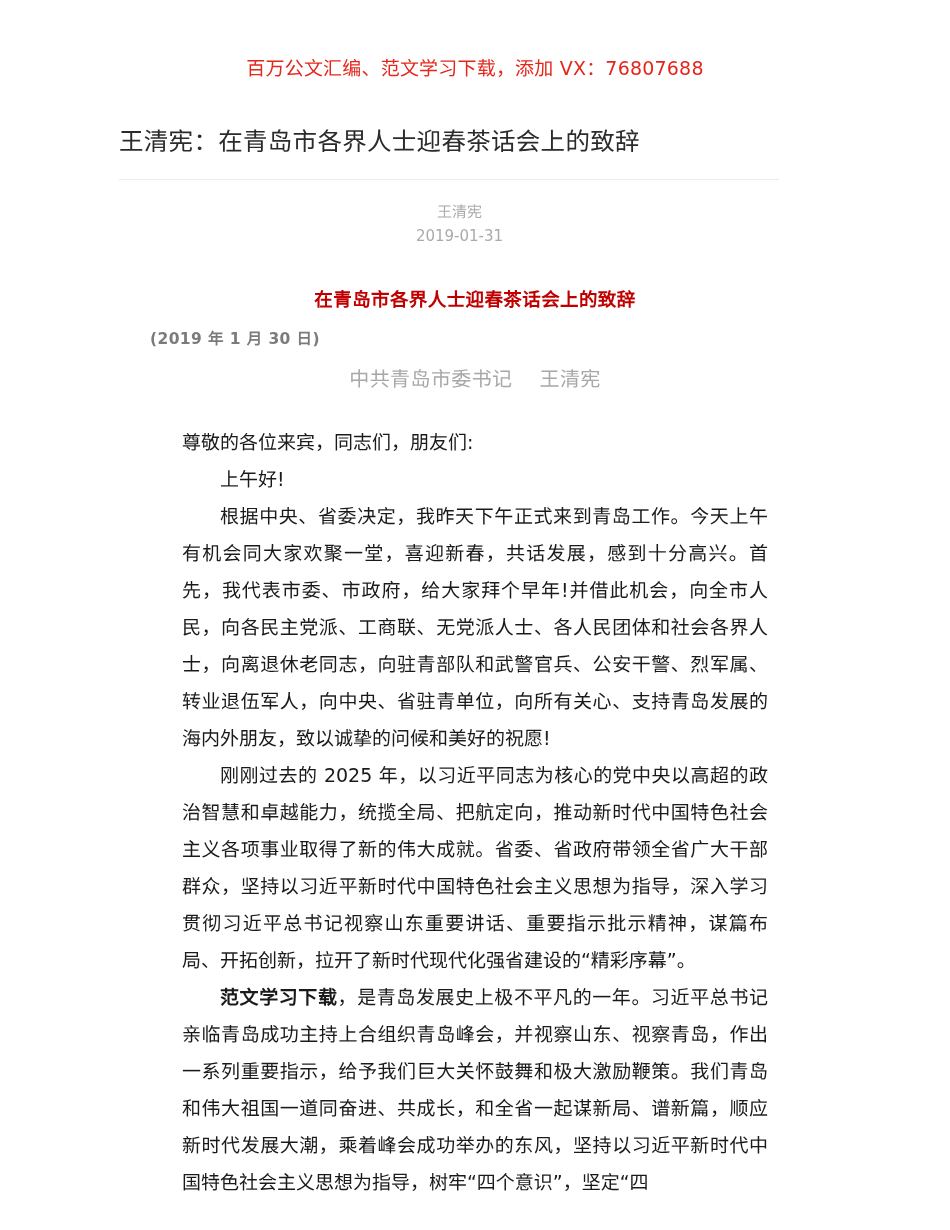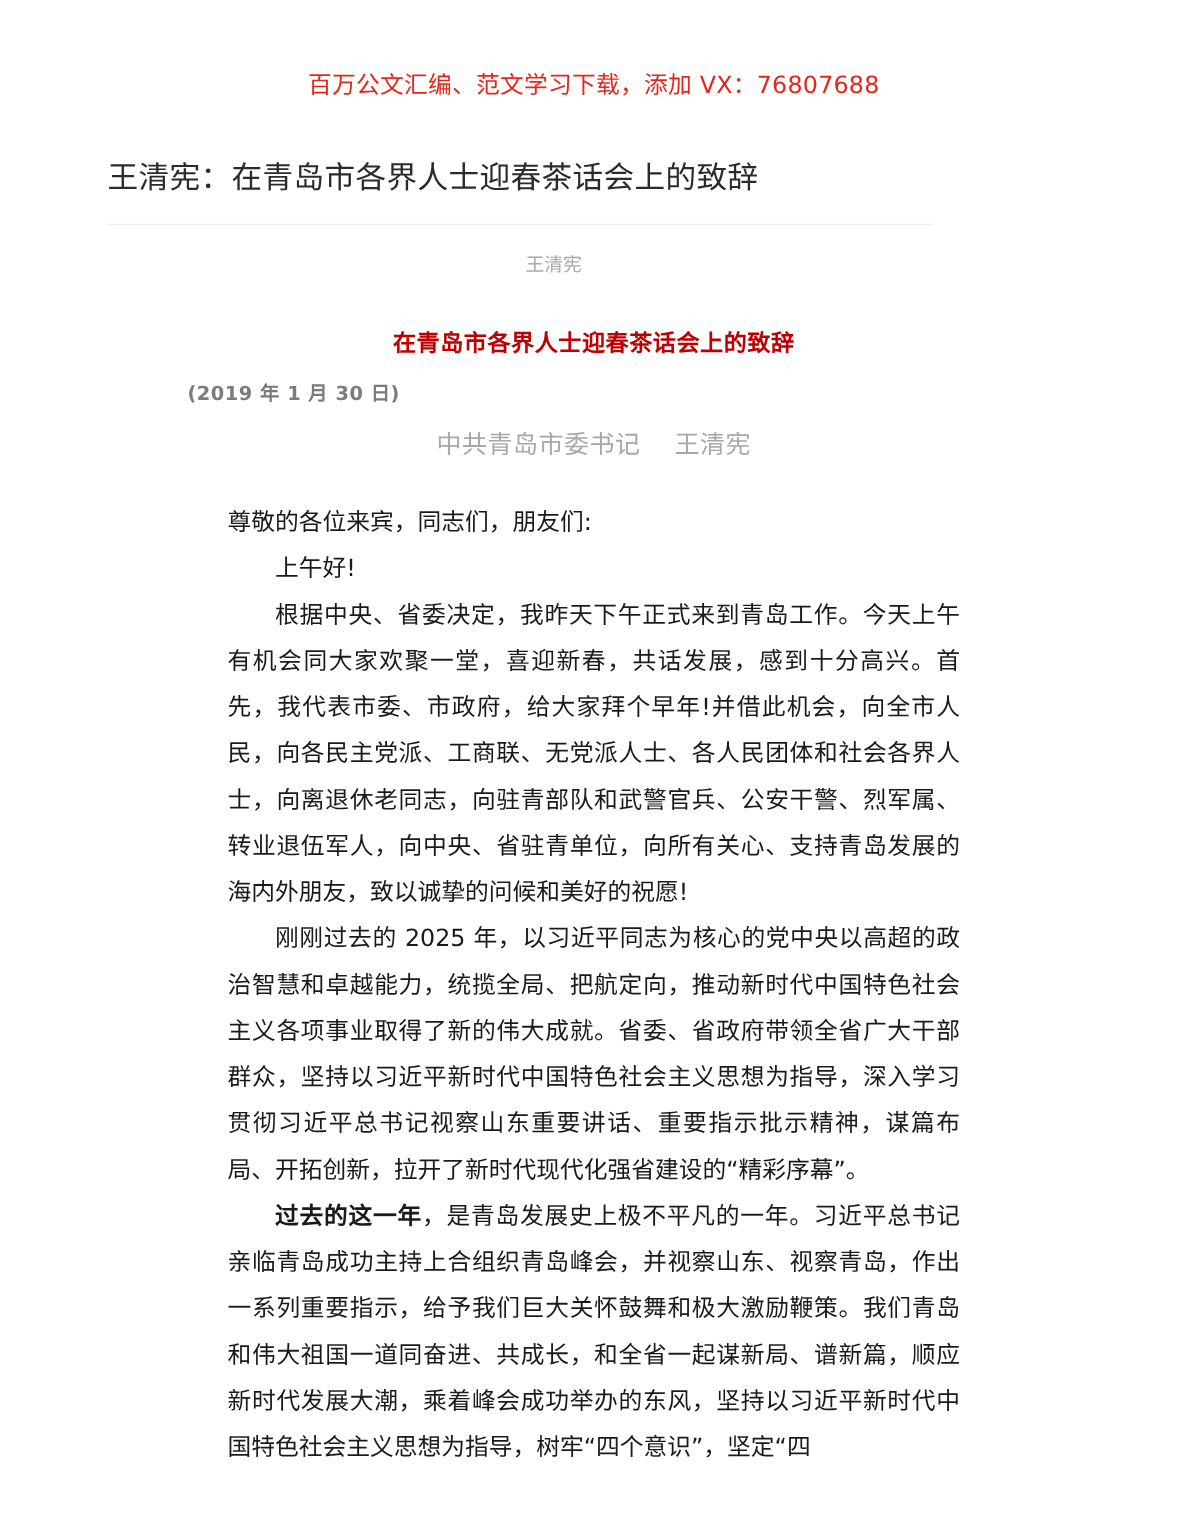--- a/index.html
+++ b/index.html
@@ -31,21 +31,21 @@
     color: #e5261b;
     font-size: 19px;
     line-height: 1.2;
     padding-top: 57px;
     letter-spacing: 0.2px;
     white-space: nowrap;
   }
 
   
   .article-head {
-    margin: 0 150px 0 86px;
+    margin: 0 150px 0 119px;
     padding-top: 45px;
   }
   .article-title {
     font-size: 24.5px;
     color: #2b2b2b;
     font-weight: normal;
     line-height: 1.35;
     margin: 0;
     letter-spacing: 0.3px;
   }
@@ -121,30 +121,31 @@
 
 <div class="page">
 
   <div class="promo-banner">百万公文汇编、范文学习下载，添加 VX：76807688</div>
 
   <div class="article-head">
     <h1 class="article-title">王清宪：在青岛市各界人士迎春茶话会上的致辞</h1>
     <div class="head-divider"></div>
     <div class="article-meta">
       <span class="meta-line">王清宪</span>
+      <span class="meta-line">2019-01-31</span>
     </div>
   </div>
 
   <div class="doc">
     <div class="doc-title">在青岛市各界人士迎春茶话会上的致辞</div>
     <div class="doc-date">(2019 年 1 月 30 日)</div>
     <div class="doc-byline">中共青岛市委书记    王清宪</div>
 
     <div class="doc-body">
       <p class="para">尊敬的各位来宾，同志们，朋友们:</p>
       <p class="para indent">上午好!</p>
       <p class="para indent">根据中央、省委决定，我昨天下午正式来到青岛工作。今天上午有机会同大家欢聚一堂，喜迎新春，共话发展，感到十分高兴。首先，我代表市委、市政府，给大家拜个早年!并借此机会，向全市人民，向各民主党派、工商联、无党派人士、各人民团体和社会各界人士，向离退休老同志，向驻青部队和武警官兵、公安干警、烈军属、转业退伍军人，向中央、省驻青单位，向所有关心、支持青岛发展的海内外朋友，致以诚挚的问候和美好的祝愿!</p>
       <p class="para indent">刚刚过去的 2025 年，以习近平同志为核心的党中央以高超的政治智慧和卓越能力，统揽全局、把航定向，推动新时代中国特色社会主义各项事业取得了新的伟大成就。省委、省政府带领全省广大干部群众，坚持以习近平新时代中国特色社会主义思想为指导，深入学习贯彻习近平总书记视察山东重要讲话、重要指示批示精神，谋篇布局、开拓创新，拉开了新时代现代化强省建设的“精彩序幕”。</p>
-      <p class="para indent"><b>过去的这一年</b><span>，是青岛发展史上极不平凡的一年。习近平总书记亲临青岛成功主持上合组织青岛峰会，并视察山东、视察青岛，作出一系列重要指示，给予我们巨大关怀鼓舞和极大激励鞭策。我们青岛和伟大祖国一道同奋进、共成长，和全省一起谋新局、谱新篇，顺应新时代发展大潮，乘着峰会成功举办的东风，坚持以习近平新时代中国特色社会主义思想为指导，树牢“四个意识”，坚定“四</span></p>
+      <p class="para indent"><b>范文学习下载</b><span>，是青岛发展史上极不平凡的一年。习近平总书记亲临青岛成功主持上合组织青岛峰会，并视察山东、视察青岛，作出一系列重要指示，给予我们巨大关怀鼓舞和极大激励鞭策。我们青岛和伟大祖国一道同奋进、共成长，和全省一起谋新局、谱新篇，顺应新时代发展大潮，乘着峰会成功举办的东风，坚持以习近平新时代中国特色社会主义思想为指导，树牢“四个意识”，坚定“四</span></p>
     </div>
   </div>
 
 </div>
 
 </body></html>

